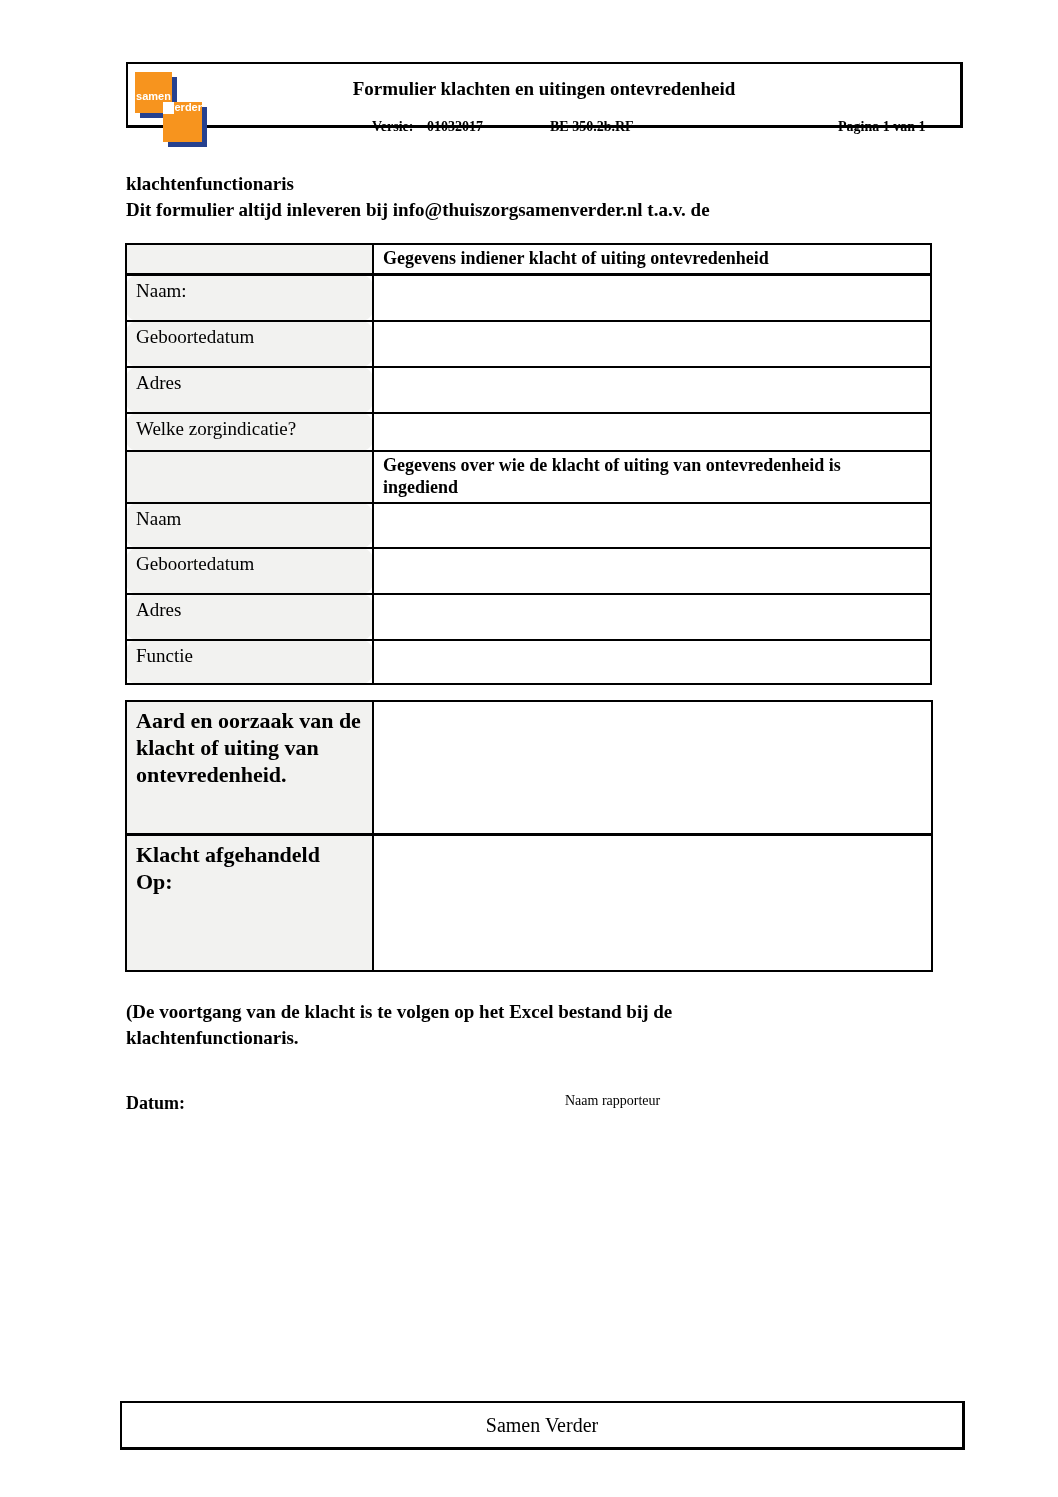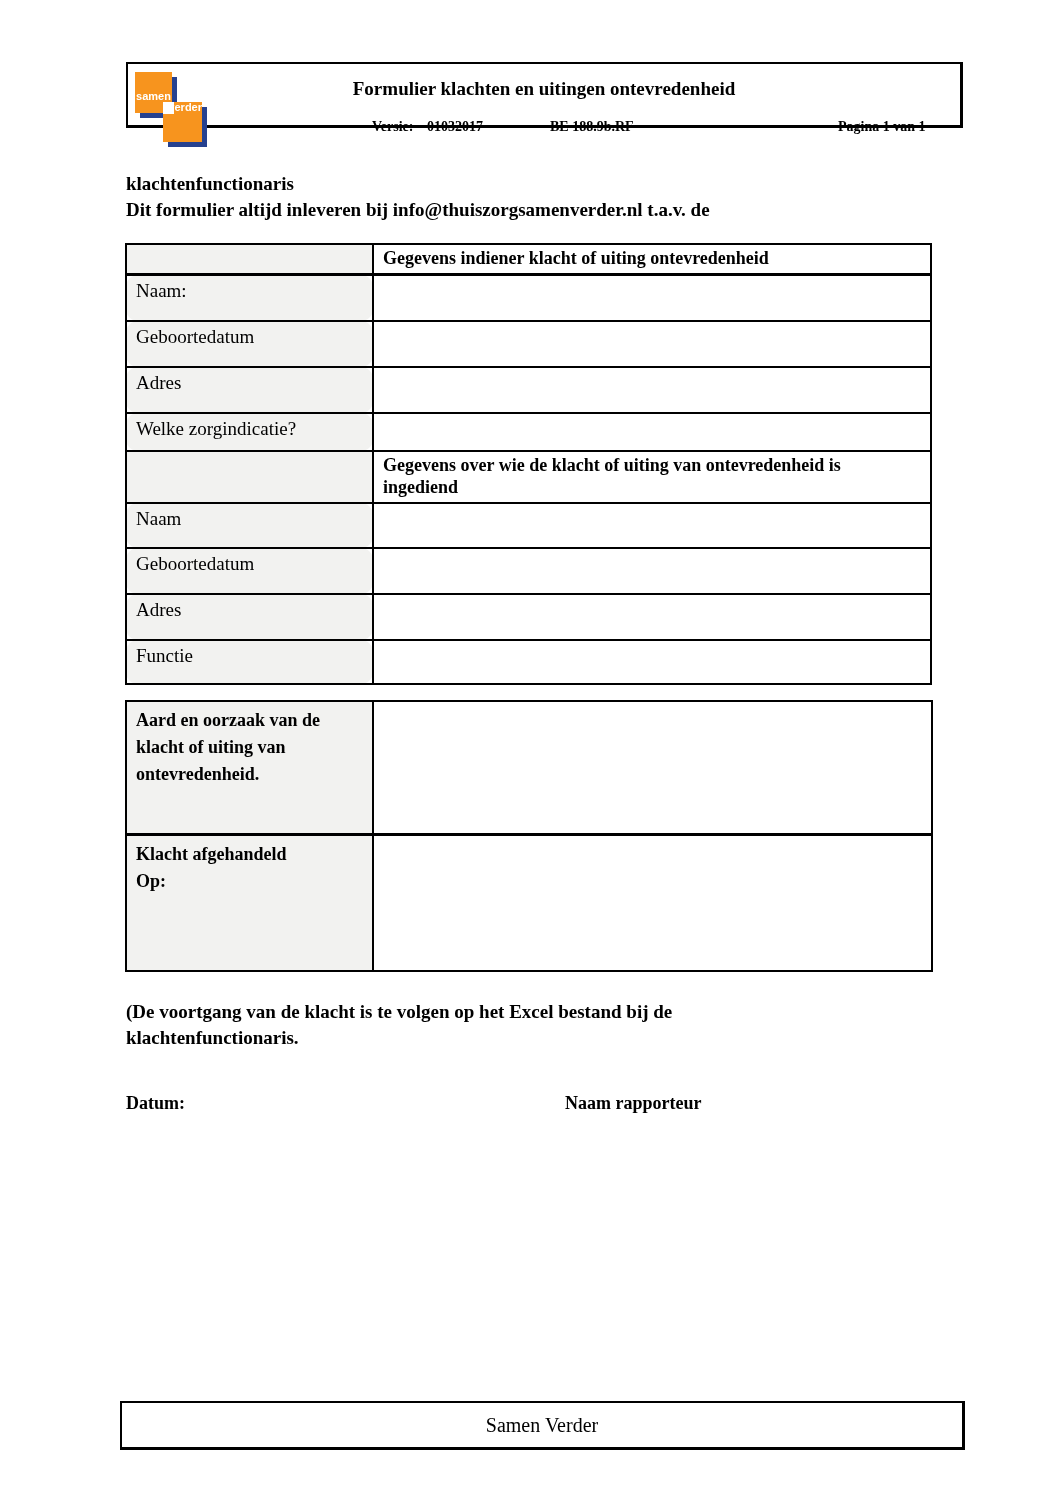--- a/index.html
+++ b/index.html
@@ -59,25 +59,25 @@
   .tbl1 td.sec{font-weight:bold;font-size:18px;line-height:22px;padding-top:2px;}
   .tbl1 tr.hr td{border-bottom-width:3px;}
   .h26 td{height:26px;} .h46 td{height:46px;} .h38 td{height:38px;}
   .h47 td{height:47px;} .h45 td{height:45px;} .h44 td{height:44px;}
 
   .tbl2{left:125px;top:700px;width:808px;}
   .tbl2 col.c1{width:247px;}
   .tbl2 td{border-width:2px;}
   .tbl2 tr.r1 td{height:133px;border-bottom-width:3px;}
   .tbl2 tr.r2 td{height:137px;}
-  .tbl2 td.lbl{background:var(--cellgray);font-weight:bold;font-size:18px;line-height:27px;padding-top:5px;}
+  .tbl2 td.lbl{background:var(--cellgray);font-weight:bold;font-size:22px;line-height:27px;padding-top:5px;}
 
   
   .datum-label{position:absolute;left:126px;top:1093px;font-weight:bold;font-size:18px;}
-  .rapporteur-label{position:absolute;left:565px;top:1093px;font-weight:bold;font-size:18px;}
+  .rapporteur-label{position:absolute;left:565px;top:1093px;font-weight:normal;font-size:14px;}
 
   
   .footer-box{
     position:absolute;left:120px;top:1373px;width:845px;height:49px;
     border:2px solid #000;border-right-width:3px;border-bottom-width:3px;
     display:flex;align-items:center;justify-content:center;
     font-weight:normal;font-size:20px;margin-top:28px;
   }
 </style>
 </head>
@@ -94,21 +94,21 @@
       <span class="logo-word">verder</span>
       <span class="verder-underline"></span>
     </div>
     <div class="sq notch"></div>
   </div>
 
   <div class="header-title">Formulier klachten en uitingen ontevredenheid</div>
 
   <span class="meta meta-versie">Versie:</span>
   <span class="meta meta-versie-val">01032017</span>
-  <span class="meta meta-code">BE 188.9b.RF</span>
+  <span class="meta meta-code">BE 350.2b.RF</span>
   <span class="meta meta-page">Pagina 1 van 1</span>
 </div>
 
 <div class="para intro">
   <div>klachtenfunctionaris</div>
   <div>Dit formulier altijd inleveren bij info@thuiszorgsamenverder.nl t.a.v. de</div>
 </div>
 
 <table class="tbl1">
   <colgroup>

